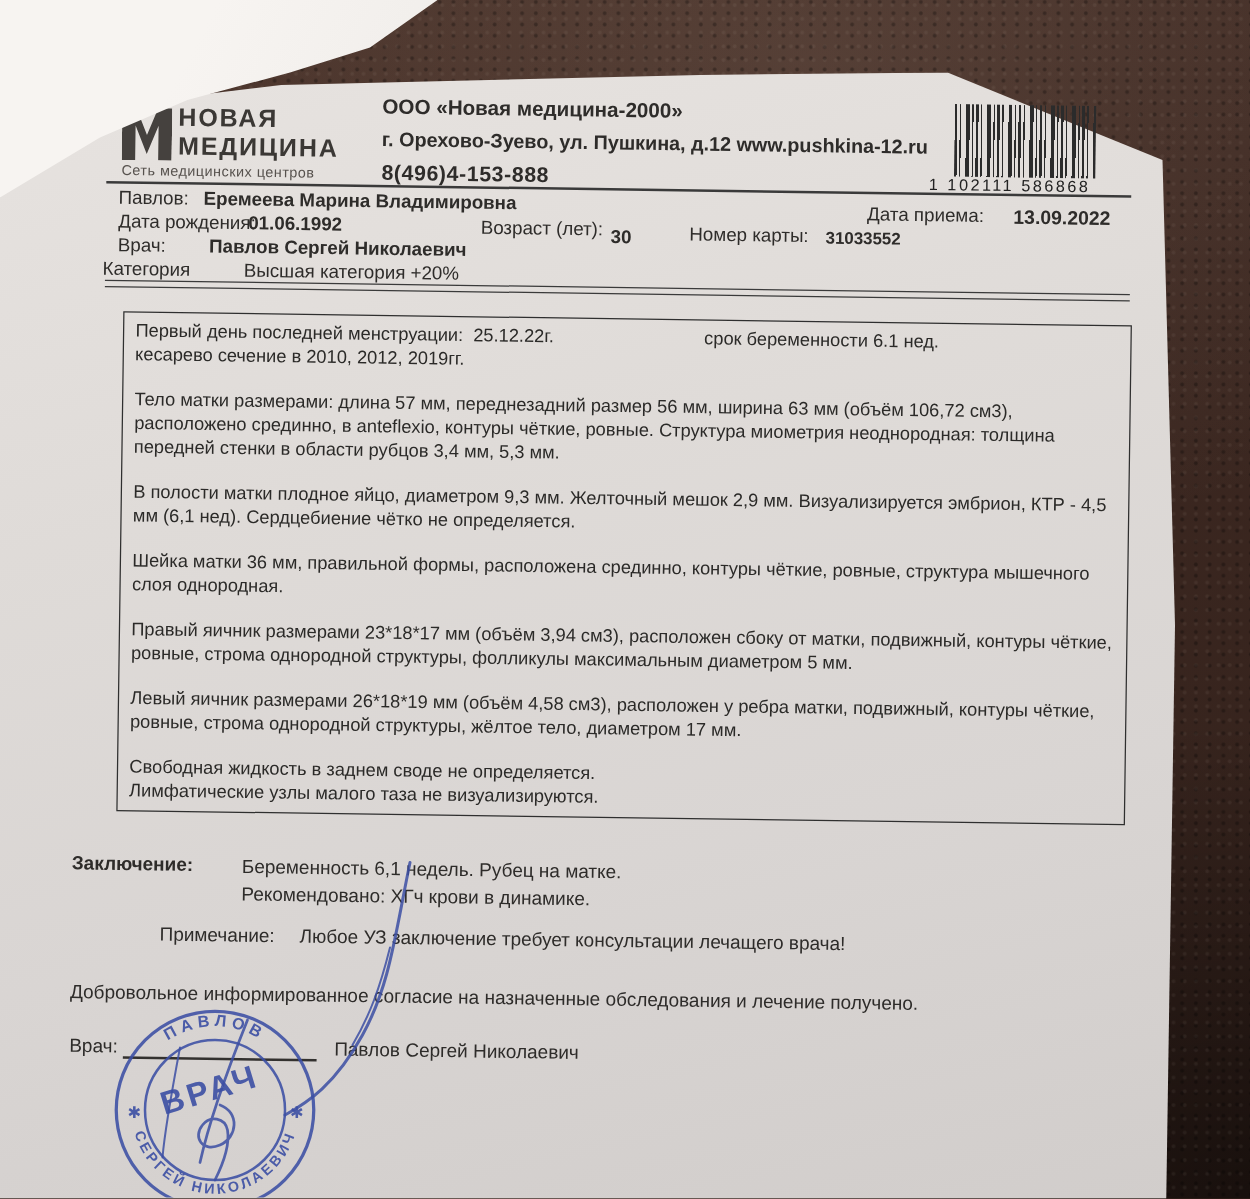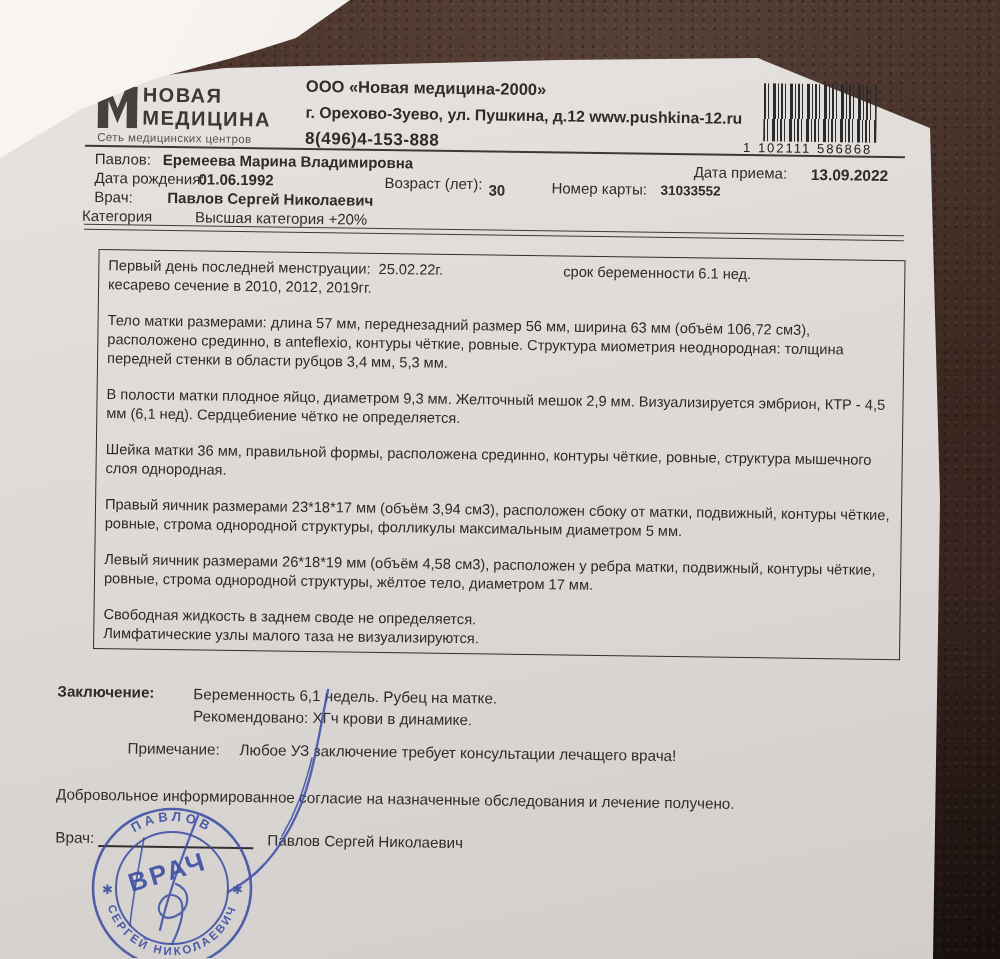--- a/index.html
+++ b/index.html
@@ -115,21 +115,21 @@
   <div class="abs lab" style="left:83px;top:207px;">Категория</div>
   <div class="abs lab" style="left:196px;top:207px;">Высшая категория +20%</div>
 
   <div class="rule" style="left:85px;top:224px;width:820px;height:1.4px;"></div>
   <div class="rule" style="left:85px;top:229px;width:820px;height:1.4px;"></div>
 
   <div class="box">
     <div class="bpara">
       <div class="l1">
         <span>Первый день последней менструации:</span>&nbsp;
-        <span>25.02.22г.</span>
+        <span>25.12.22г.</span>
         <span class="gest">срок беременности 6.1 нед.</span>
       </div>
       <div>кесарево сечение в 2010, 2012, 2019гг.</div>
     </div>
     <div class="bpara">Тело матки размерами: длина 57 мм, переднезадний размер 56 мм, ширина 63 мм (объём 106,72 см3), расположено срединно, в anteflexio, контуры чёткие, ровные. Структура миометрия неоднородная: толщина передней стенки в области рубцов 3,4 мм, 5,3 мм.</div>
     <div class="bpara">В полости матки  плодное яйцо, диаметром 9,3 мм. Желточный мешок 2,9 мм. Визуализируется эмбрион, КТР - 4,5 мм (6,1 нед). Сердцебиение чётко не определяется.</div>
     <div class="bpara">Шейка матки 36 мм, правильной формы, расположена срединно, контуры чёткие, ровные, структура мышечного слоя однородная.</div>
     <div class="bpara">Правый яичник размерами 23*18*17 мм (объём 3,94 см3), расположен  сбоку от матки, подвижный, контуры чёткие, ровные, строма однородной структуры, фолликулы максимальным диаметром 5 мм.</div>
     <div class="bpara">Левый яичник размерами 26*18*19 мм (объём 4,58 см3), расположен у ребра матки, подвижный, контуры чёткие, ровные, строма однородной структуры, жёлтое тело, диаметром 17 мм.</div>
     <div class="bpara tight">Свободная жидкость в заднем своде не определяется.</div>

